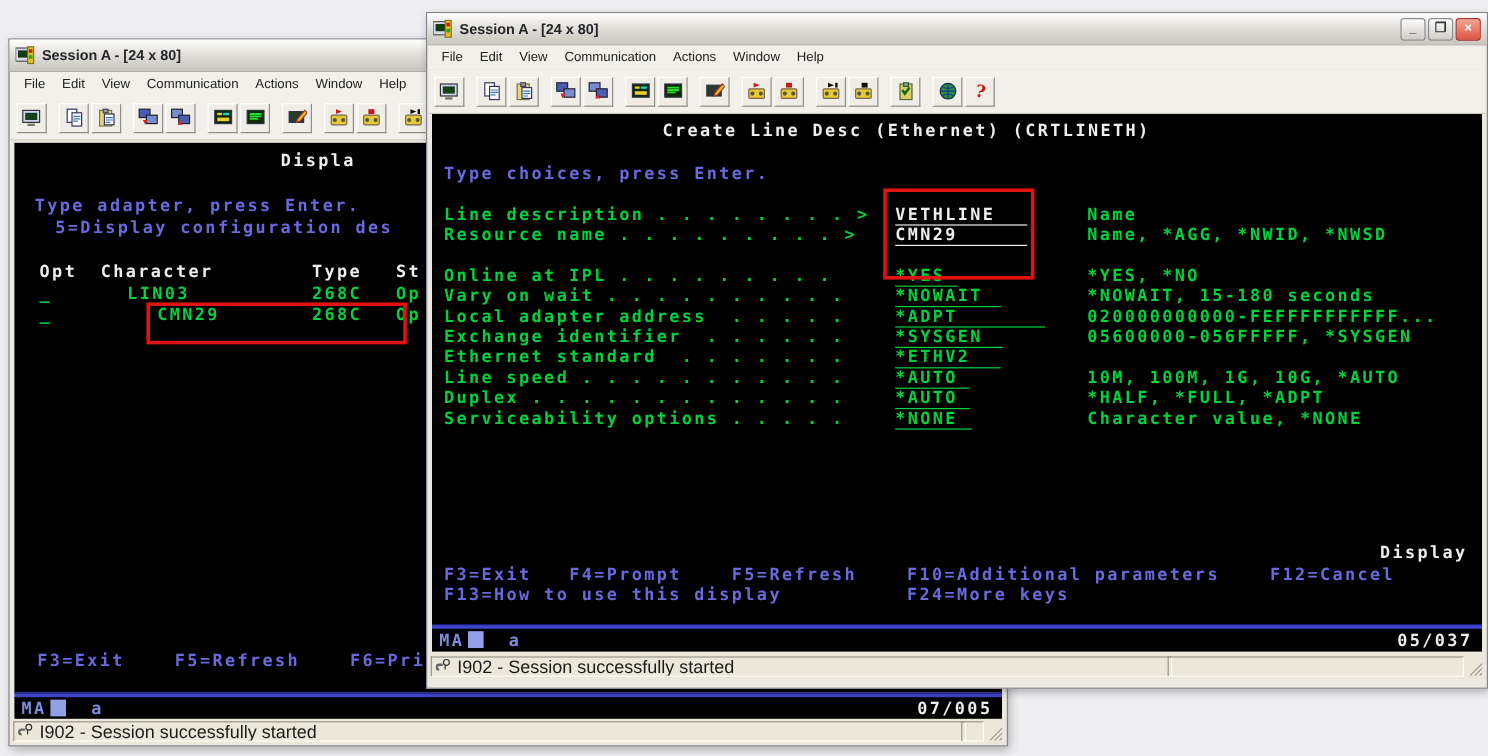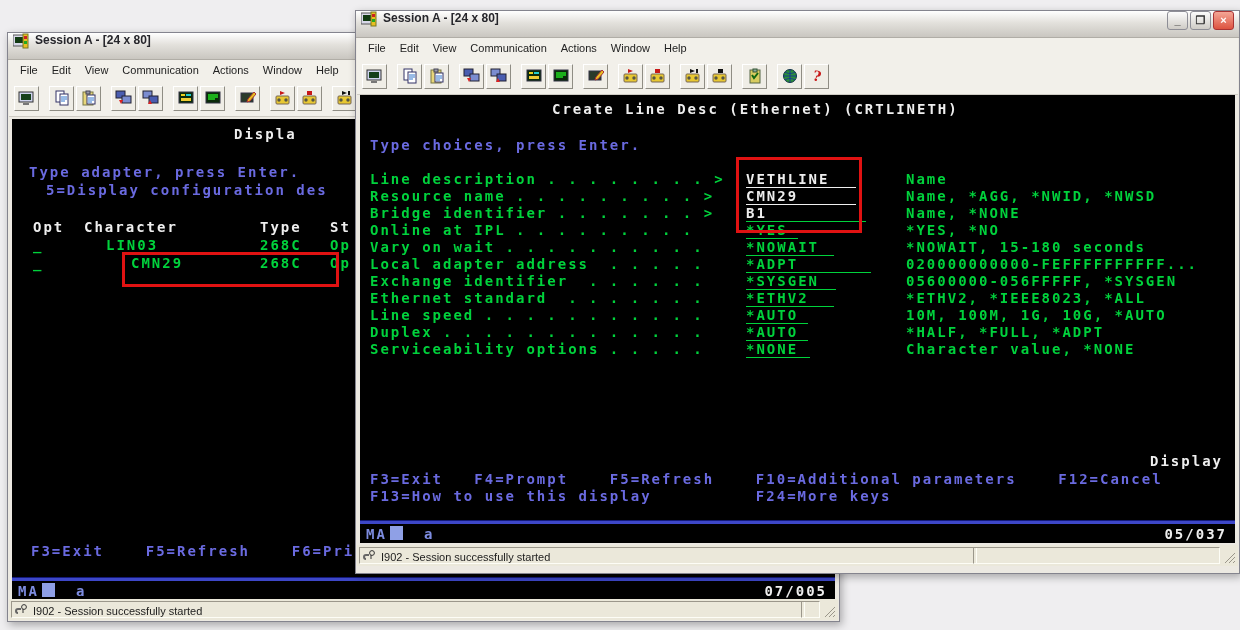--- a/index.html
+++ b/index.html
@@ -7,21 +7,21 @@
        font-family:"Liberation Sans",sans-serif}
 
   
   .win{position:absolute;background:#ece9e2;border:1px solid #84848e;
        box-shadow:2px 3px 8px rgba(0,0,0,.30)}
   .win-back{left:7px;top:32px;width:831px;height:588px;z-index:1}
   .win-front{left:355px;top:10px;width:883px;height:562px;z-index:3}
 
   .titlebar{position:absolute;left:0;top:0;right:0;height:26px;
             background:linear-gradient(#ffffff,#e3e1dc 45%,#c9c6c0);
-            border-bottom:1px solid #b0ada6;display:flex;padding:0 5px}
+            border-bottom:1px solid #b0ada6;display:flex;align-items:center;padding:0 5px}
   .titlebar .ticon{width:17px;height:16px;margin-right:5px;flex:0 0 auto}
   .titlebar .ttext{font-size:12px;font-weight:bold;color:#26262b;white-space:nowrap}
   .wbtns{margin-left:auto;display:flex;gap:2px}
   .wbtn{width:21px;height:19px;border:1px solid #8e8e96;border-radius:3px;
         background:linear-gradient(#fcfcfc,#cfccc6);font-size:11px;line-height:17px;
         text-align:center;color:#333;font-weight:bold;padding:0}
   .wbtn.close{background:linear-gradient(#f4a696,#dd5340);color:#fff;border-color:#a33}
 
   .menubar{position:absolute;left:1px;top:27px;right:1px;height:20px;background:#f2f0ea;
            display:flex;align-items:center;padding-left:4px;border-bottom:1px solid #dedbd2}
@@ -52,22 +52,22 @@
             border-top:1px solid #141a7a}
   .oia{position:absolute;left:4px;right:4px;height:19px;background:#000;overflow:hidden}
   .win-front .oia-band{top:509px}.win-front .oia{top:513px}
   .win-back  .oia-band{top:544px}.win-back  .oia{top:548px}
   .oia .tl{top:2px}
   .cursorblk{position:absolute;left:30px;top:2px;width:13px;height:14px;background:#8fa0e6}
 
   .statusbar{position:absolute;left:1px;right:1px;height:21px;background:#ebe8da}
   .win-front .statusbar{top:534px}.win-back .statusbar{top:566px}
   .sbpanel{position:absolute;top:2px;bottom:2px;border:1px solid;
-           border-color:#9b978b #fdfdf6 #fdfdf6 #9b978b;display:flex;align-items:flex-end;
-           font-size:11px;color:#1c1c1c;white-space:nowrap;overflow:hidden;padding:0 3px}
+           border-color:#9b978b #fdfdf6 #fdfdf6 #9b978b;display:flex;align-items:flex-start;
+           font-size:15px;color:#1c1c1c;white-space:nowrap;overflow:hidden;padding:0 3px}
   .grip{position:absolute;right:2px;bottom:2px;width:13px;height:13px}
 
   .redbox{position:absolute;border:3px solid #e01212;z-index:6;pointer-events:none}
 </style>
 </head>
 <body>
 
 <div class="win win-back">
   <div class="titlebar">
     <svg class="ticon" viewBox="0 0 17 16">
@@ -409,25 +409,20 @@
     <div class="row" style="top:76px">
       <span class="tl g lbl">Line description . . . . . . . . &gt;</span>
       <span class="tl w val"><span class="fld" style="width:110px">VETHLINE</span></span>
       <span class="tl g dsc">Name</span>
     </div>
     <div class="row" style="top:93px">
       <span class="tl g lbl">Resource name . . . . . . . . . &gt;</span>
       <span class="tl w val"><span class="fld" style="width:110px">CMN29</span></span>
       <span class="tl g dsc">Name, *AGG, *NWID, *NWSD</span>
     </div>
-    <div class="row" style="top:110px">
-      <span class="tl g lbl">Bridge identifier . . . . . . . &gt;</span>
-      <span class="tl w val"><span class="fld" style="width:120px;border-color:#00d23c">B1</span></span>
-      <span class="tl g dsc">Name, *NONE</span>
-    </div>
     <div class="row" style="top:127px">
       <span class="tl g lbl">Online at IPL . . . . . . . . .</span>
       <span class="tl g val"><span class="fld" style="width:52px">*YES</span></span>
       <span class="tl g dsc">*YES, *NO</span>
     </div>
     <div class="row" style="top:144px">
       <span class="tl g lbl">Vary on wait . . . . . . . . . .</span>
       <span class="tl g val"><span class="fld" style="width:88px">*NOWAIT</span></span>
       <span class="tl g dsc">*NOWAIT, 15-180 seconds</span>
     </div>
@@ -437,21 +432,20 @@
       <span class="tl g dsc">020000000000-FEFFFFFFFFFF...</span>
     </div>
     <div class="row" style="top:178px">
       <span class="tl g lbl">Exchange identifier  . . . . . .</span>
       <span class="tl g val"><span class="fld" style="width:90px">*SYSGEN</span></span>
       <span class="tl g dsc">05600000-056FFFFF, *SYSGEN</span>
     </div>
     <div class="row" style="top:195px">
       <span class="tl g lbl">Ethernet standard  . . . . . . .</span>
       <span class="tl g val"><span class="fld" style="width:88px">*ETHV2</span></span>
-      <span class="tl g dsc">*ETHV2, *IEEE8023, *ALL</span>
     </div>
     <div class="row" style="top:212px">
       <span class="tl g lbl">Line speed . . . . . . . . . . .</span>
       <span class="tl g val"><span class="fld" style="width:62px">*AUTO</span></span>
       <span class="tl g dsc">10M, 100M, 1G, 10G, *AUTO</span>
     </div>
     <div class="row" style="top:229px">
       <span class="tl g lbl">Duplex . . . . . . . . . . . . .</span>
       <span class="tl g val"><span class="fld" style="width:62px">*AUTO</span></span>
       <span class="tl g dsc">*HALF, *FULL, *ADPT</span>

